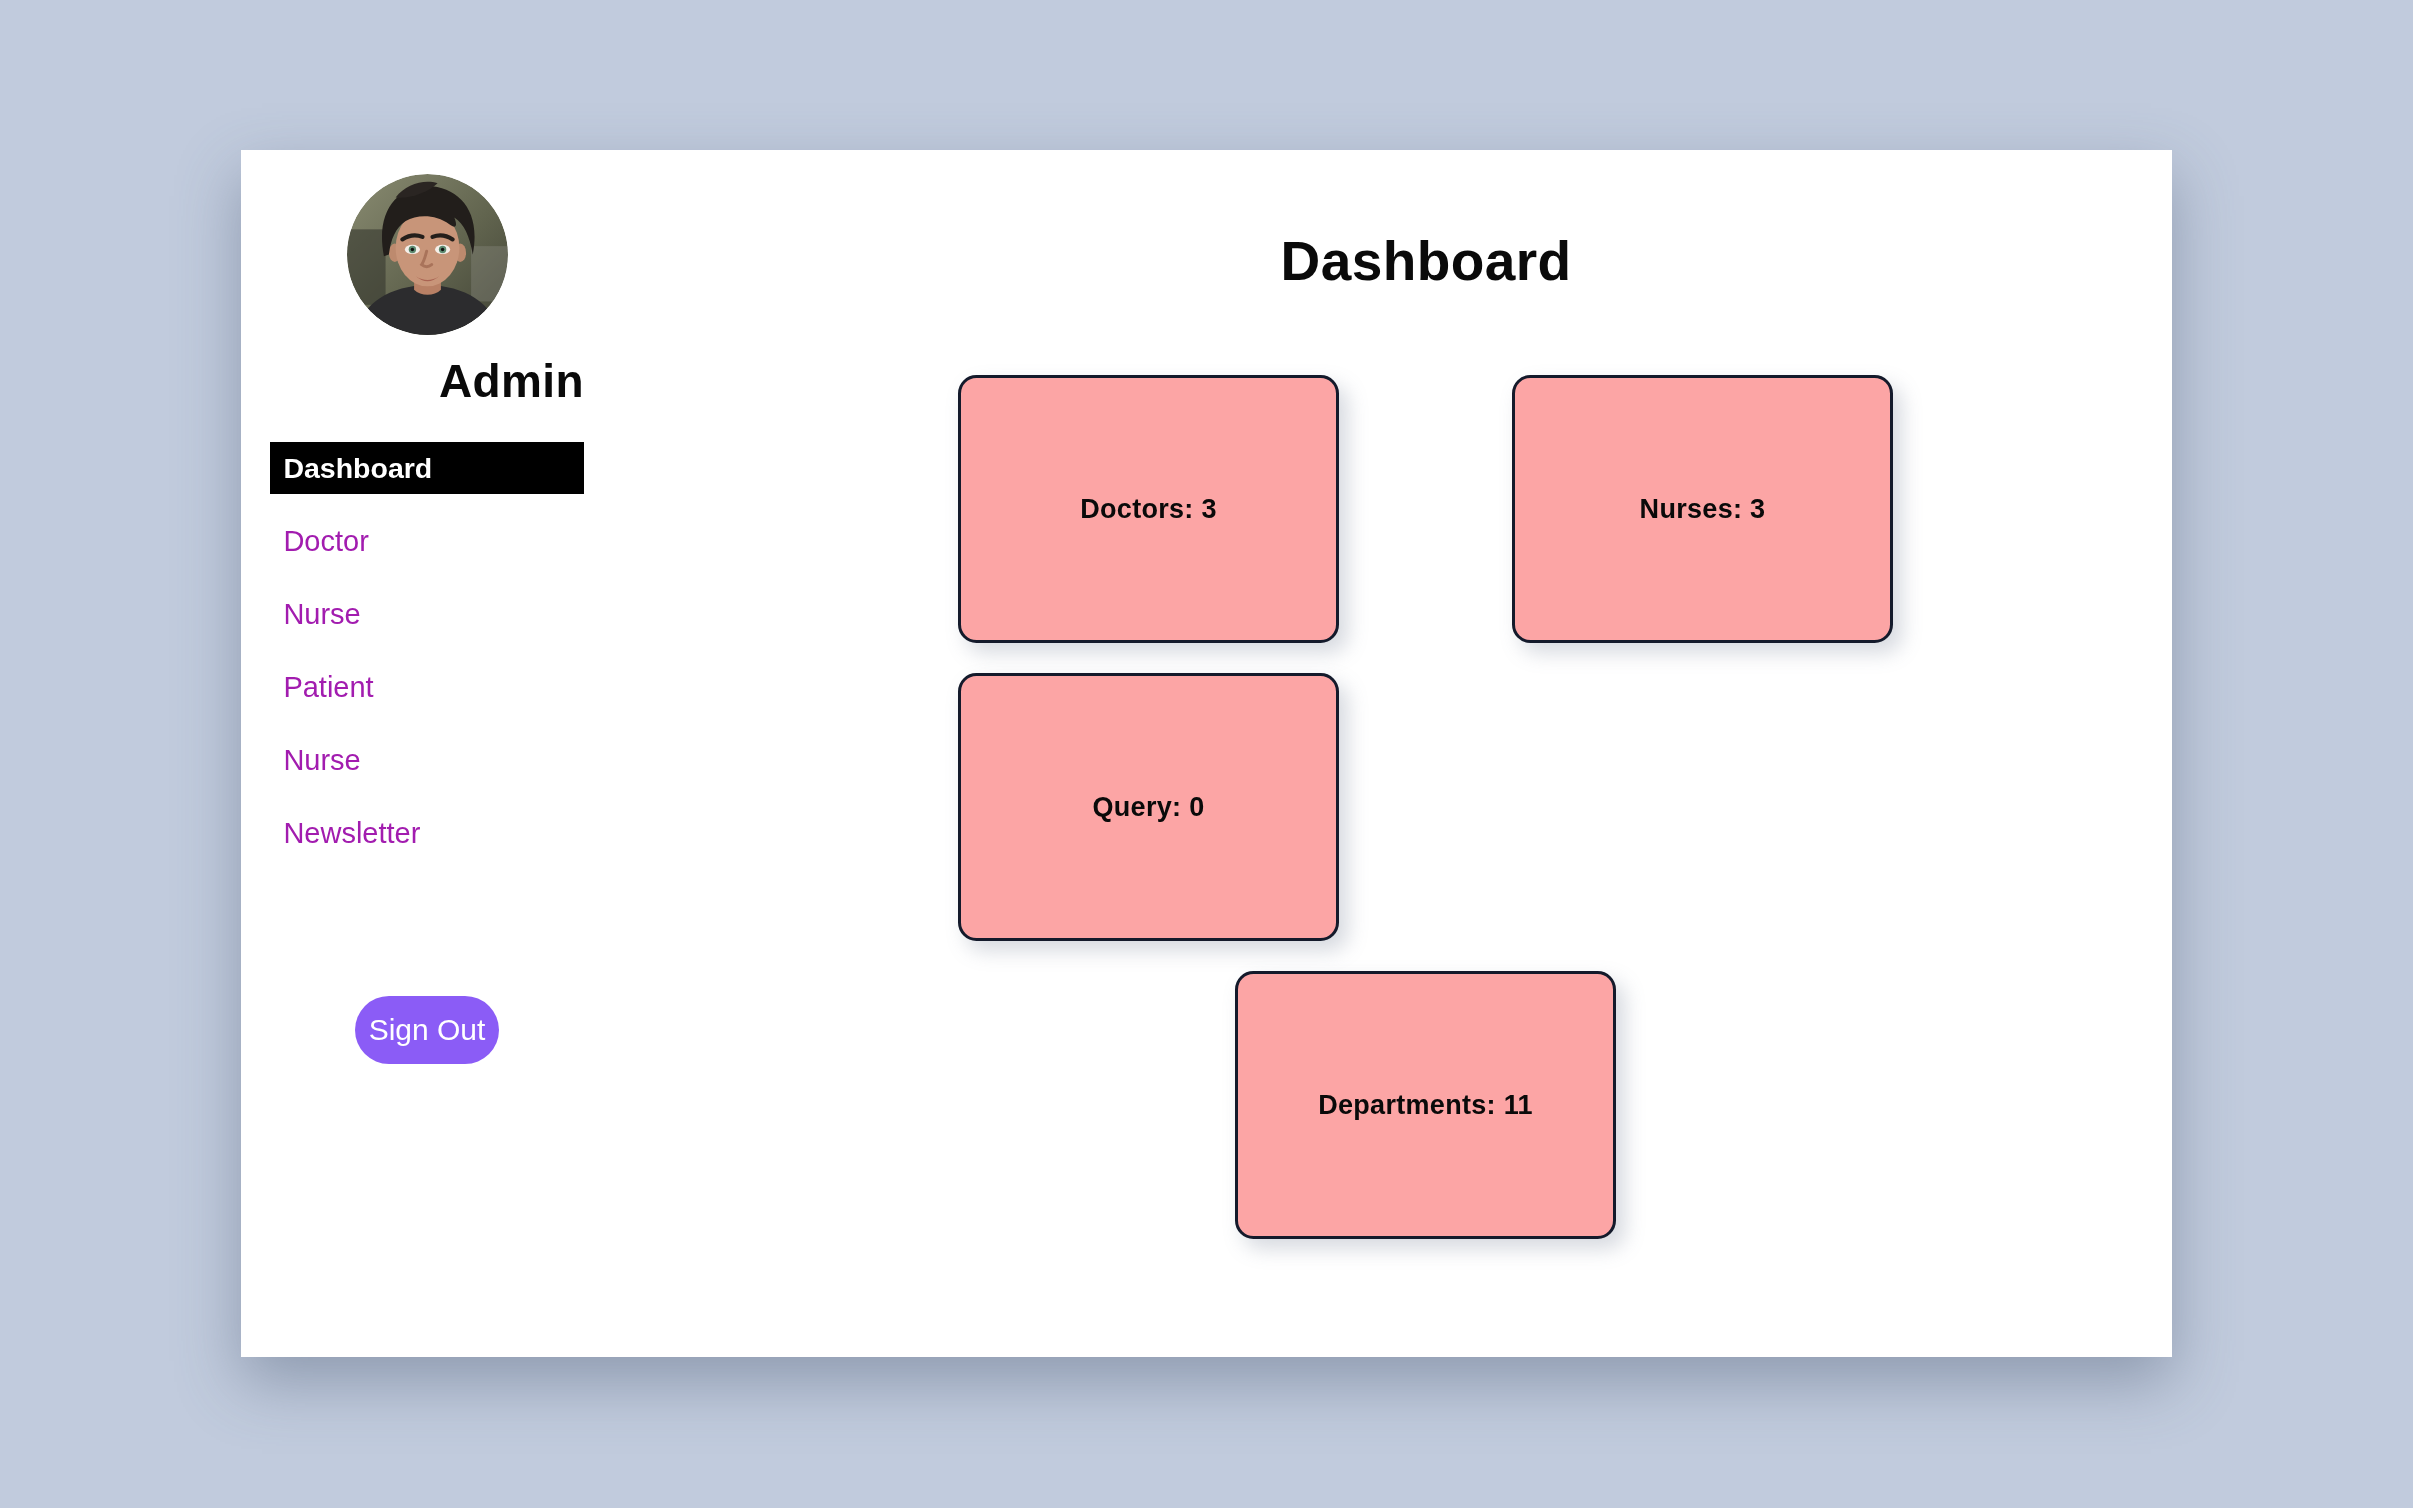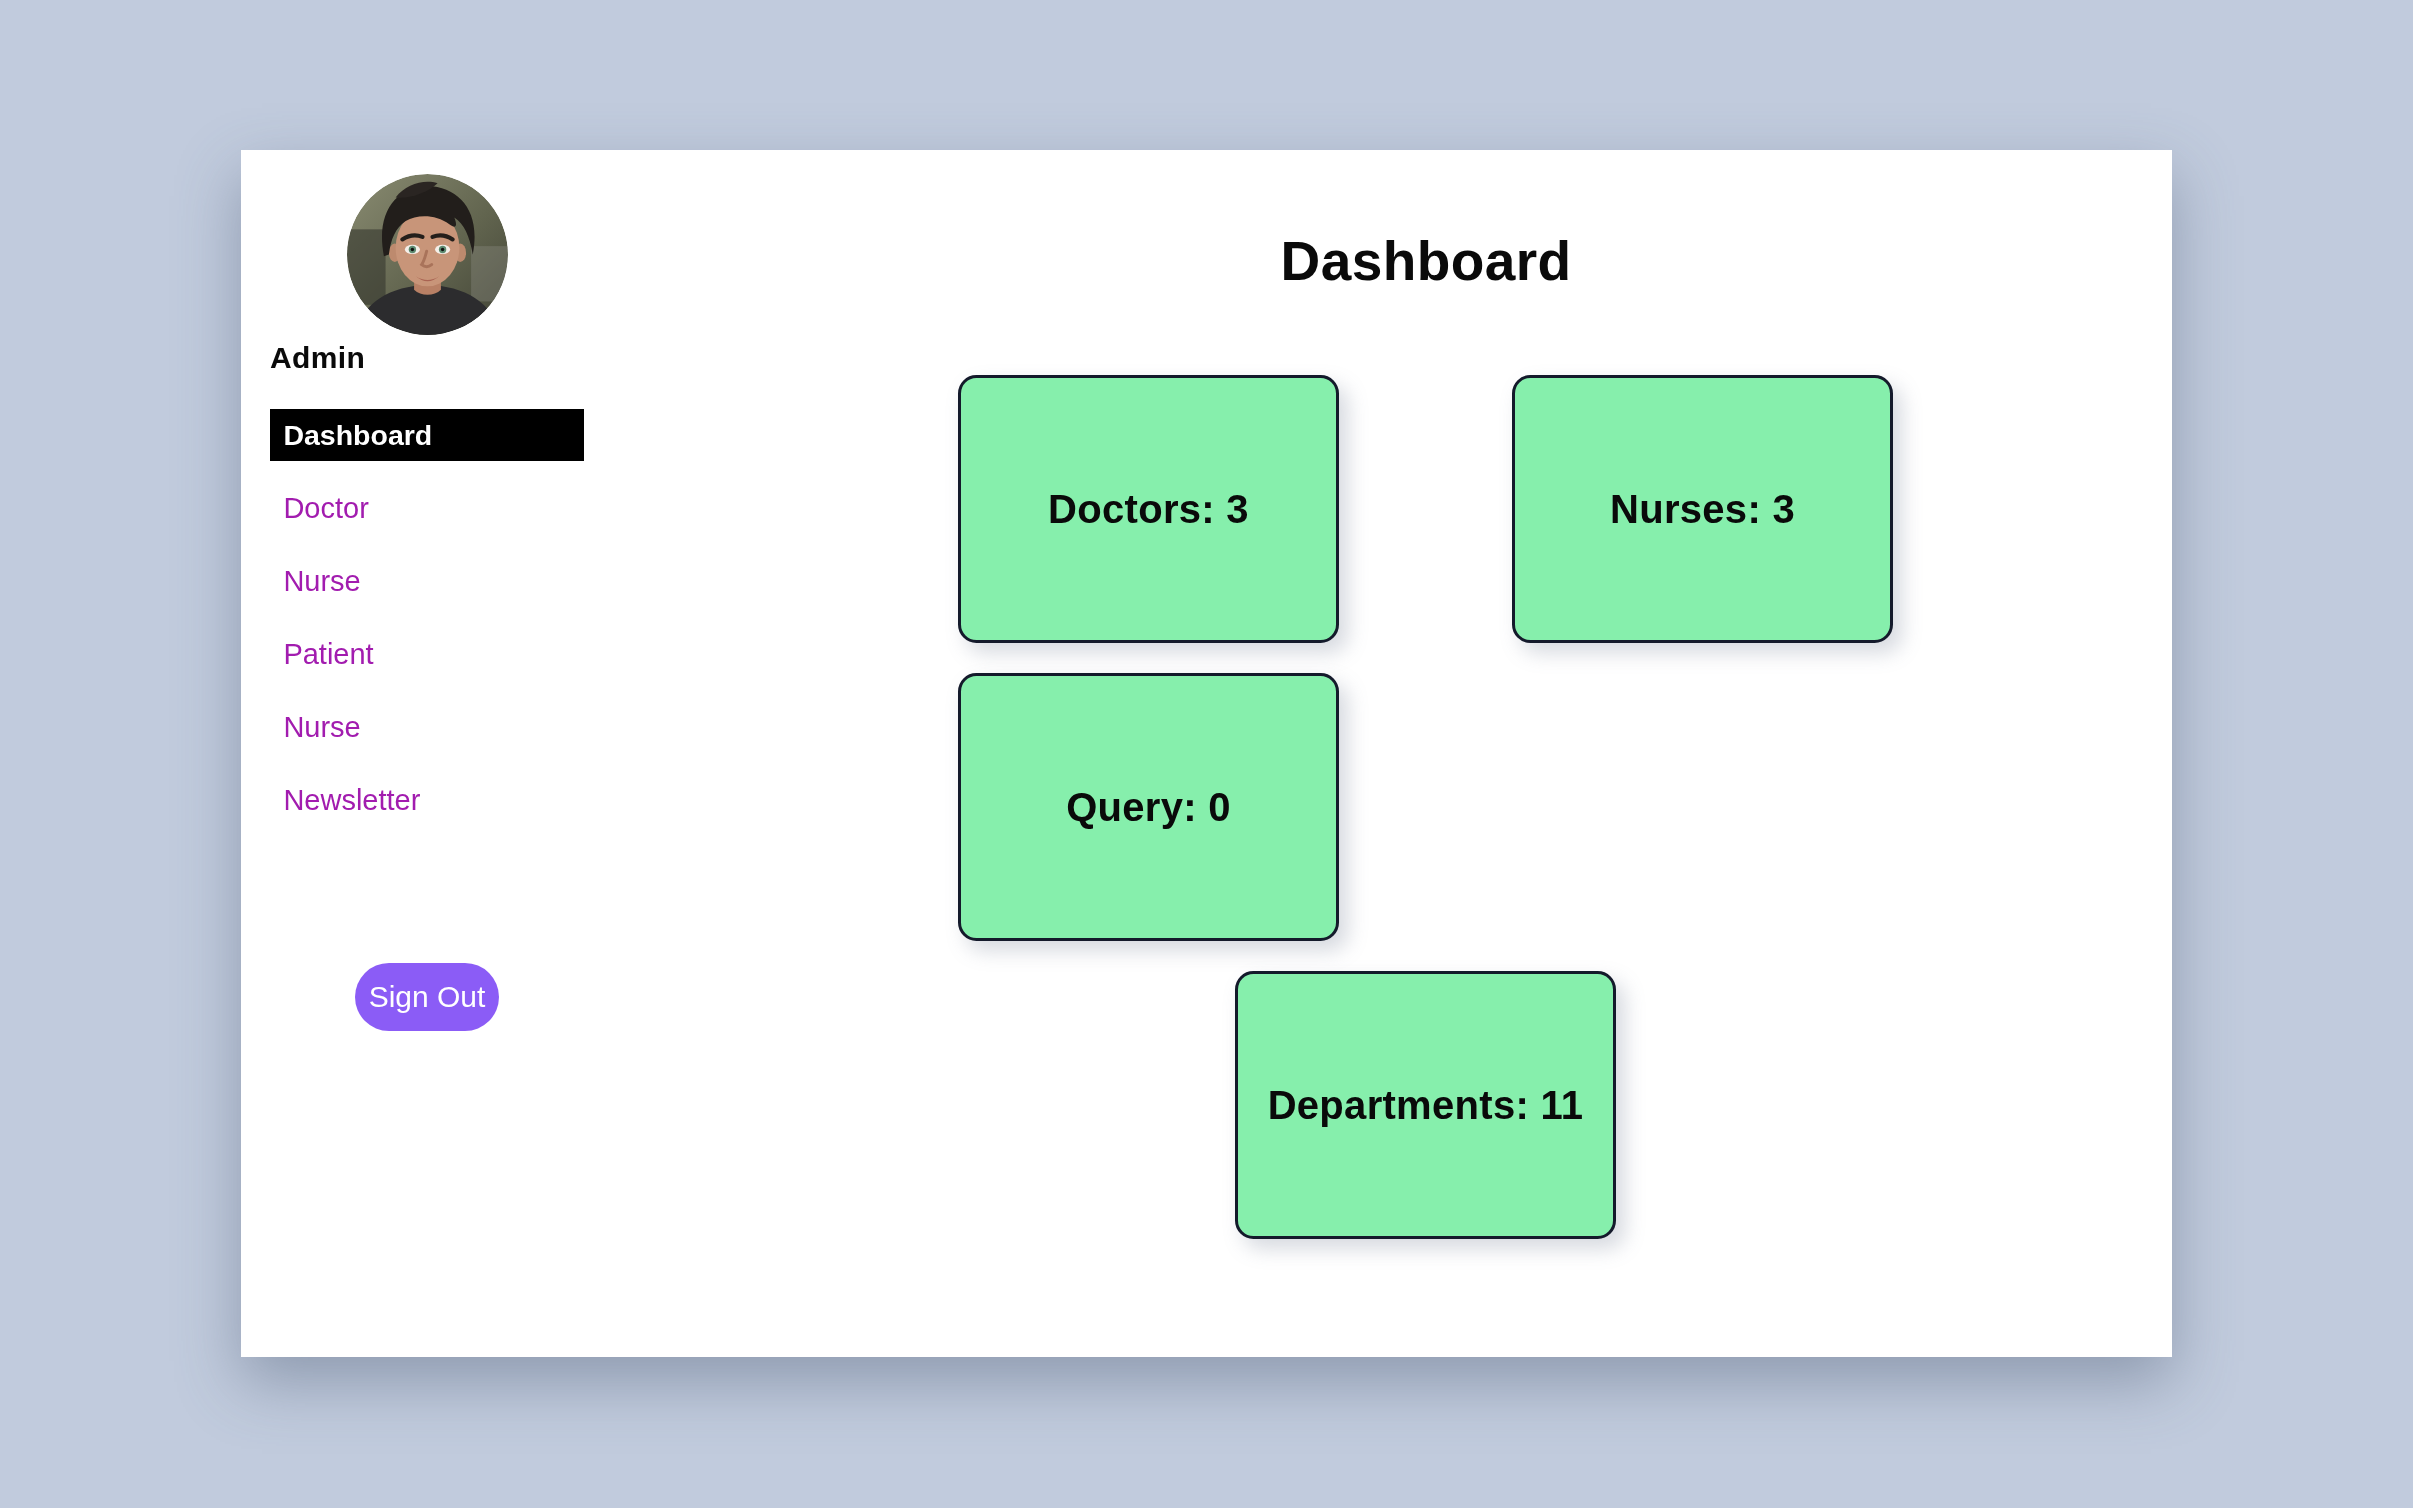--- a/index.html
+++ b/index.html
@@ -26,23 +26,23 @@
     flex-direction: column;
   }
   .avatar-wrap {
     width: 161px; height: 161px;
     border-radius: 50%;
     overflow: hidden;
     align-self: center;
   }
   .avatar-wrap svg { display: block; width: 161px; height: 161px; }
   .admin-name {
-    margin-top: 6px;
-    text-align: left;
-    font-size: 30px;
+    margin-top: 19px;
+    text-align: right;
+    font-size: 46px;
     font-weight: 700;
     letter-spacing: 0.4px;
   }
   .nav {
     margin-top: 34px;
     display: flex;
     flex-direction: column;
     gap: 21px;
     list-style: none;
   }
@@ -92,28 +92,28 @@
     position: absolute;
     left: 717px; top: 225px;
     width: 936px;
     display: grid;
     grid-template-columns: 381px 381px;
     column-gap: 173px;
     row-gap: 30px;
   }
   .stat-card {
     width: 381px; height: 268px;
-    background: #86efac;
+    background: #fca5a5;
     border: 3.4px solid #141a2b;
     border-radius: 18.4px;
     box-shadow: 8.4px 10px 20px rgba(110, 122, 145, 0.28);
     display: flex;
     align-items: center;
     justify-content: center;
-    font-size: 40px;
+    font-size: 27px;
     font-weight: 700;
     letter-spacing: 0.3px;
   }
   .stat-card.span-center {
     grid-column: 1 / -1;
     justify-self: center;
   }
 </style>
 </head>
 <body>

